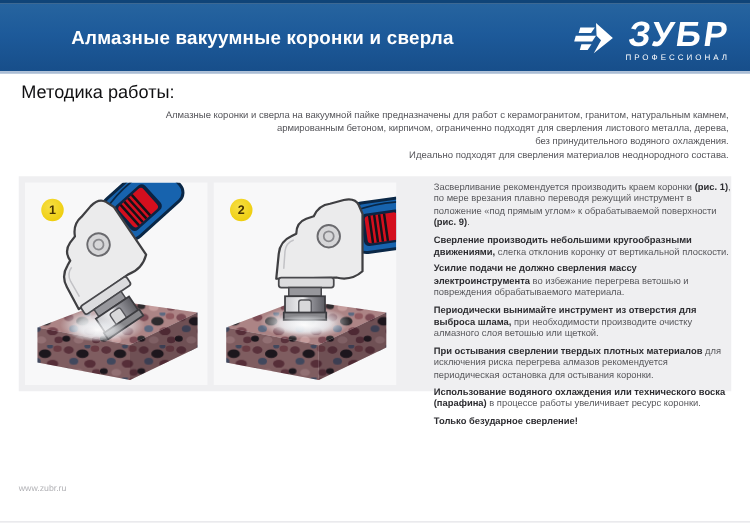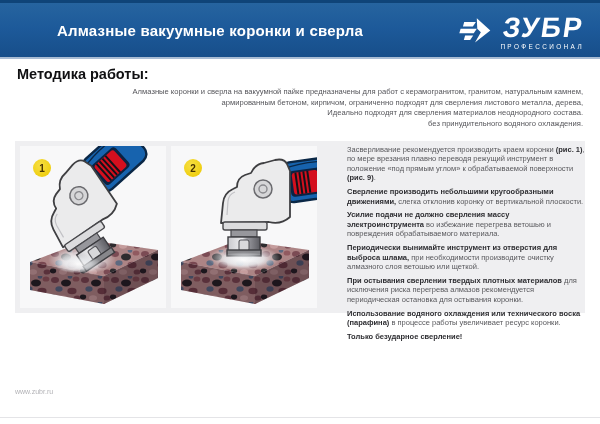--- a/index.html
+++ b/index.html
@@ -11,21 +11,21 @@
           background:linear-gradient(180deg,#26649f 0%,#1d5a9a 45%,#174e8a 100%);
           border-top:3px solid #0f4478;box-sizing:border-box;}
   .header-edge{position:absolute;left:0;top:57px;width:600px;height:2px;background:#a9bcd4;}
   .page-title{position:absolute;left:17px;top:19px;font-size:15px;font-weight:bold;color:#ffffff;letter-spacing:.2px;margin-left:40px;}
   .brand{position:absolute;right:16px;top:9px;display:flex;align-items:center;gap:7px;}
   .brand-text{display:flex;flex-direction:column;align-items:flex-end;}
   .brand-name{font-size:28px;font-weight:bold;color:#ffffff;line-height:26px;letter-spacing:2px;transform:skewX(-8deg);}
   .brand-sub{font-size:6.4px;color:#ffffff;letter-spacing:2.4px;margin-top:2px;}
 
   
-  .method-heading{position:absolute;left:17px;top:66px;font-size:14.5px;font-weight:bold;color:#101012;}
+  .method-heading{position:absolute;left:17px;top:66px;font-size:14.5px;font-weight:normal;color:#101012;}
   .intro{position:absolute;left:17px;top:87px;width:566px;font-size:7.6px;line-height:10.6px;color:#55555a;text-align:right;}
 
   
   .panel{position:absolute;left:15px;top:141px;width:570px;height:172px;background:#efeff1;}
   .fig{position:absolute;top:5px;width:146px;height:162px;background:#f8f8f9;overflow:hidden;}
   .fig1{left:5px;} .fig2{left:156px;}
   .badge{position:absolute;left:13px;top:13px;width:18px;height:18px;border-radius:50%;
          background:radial-gradient(circle at 40% 35%,#f7df45,#efcf12 70%);
          display:flex;align-items:center;justify-content:center;
          font-size:10px;font-weight:bold;color:#473300;z-index:3;}
@@ -61,22 +61,22 @@
         <span class="brand-sub">ПРОФЕССИОНАЛ</span>
       </span>
     </div>
   </div>
   <div class="header-edge"></div>
 
   <div class="method-heading">Методика работы:</div>
   <div class="intro">
     <div>Алмазные коронки и сверла на вакуумной пайке предназначены для работ с керамогранитом, гранитом, натуральным камнем,</div>
     <div>армированным бетоном, кирпичом, ограниченно подходят для сверления листового металла, дерева,</div>
+    <div>без принудительного водяного охлаждения.</div>
     <div>Идеально подходят для сверления материалов неоднородного состава.</div>
-    <div>без принудительного водяного охлаждения.</div>
   </div>
 
   <div class="panel">
 
     <div class="fig fig1">
       <div class="badge">1</div>
       <svg width="146" height="162" viewBox="0 0 146 162">
         <defs>
           <pattern id="aGran" width="30" height="26" patternUnits="userSpaceOnUse">
             <rect width="30" height="26" fill="#a87e7f"></rect>

